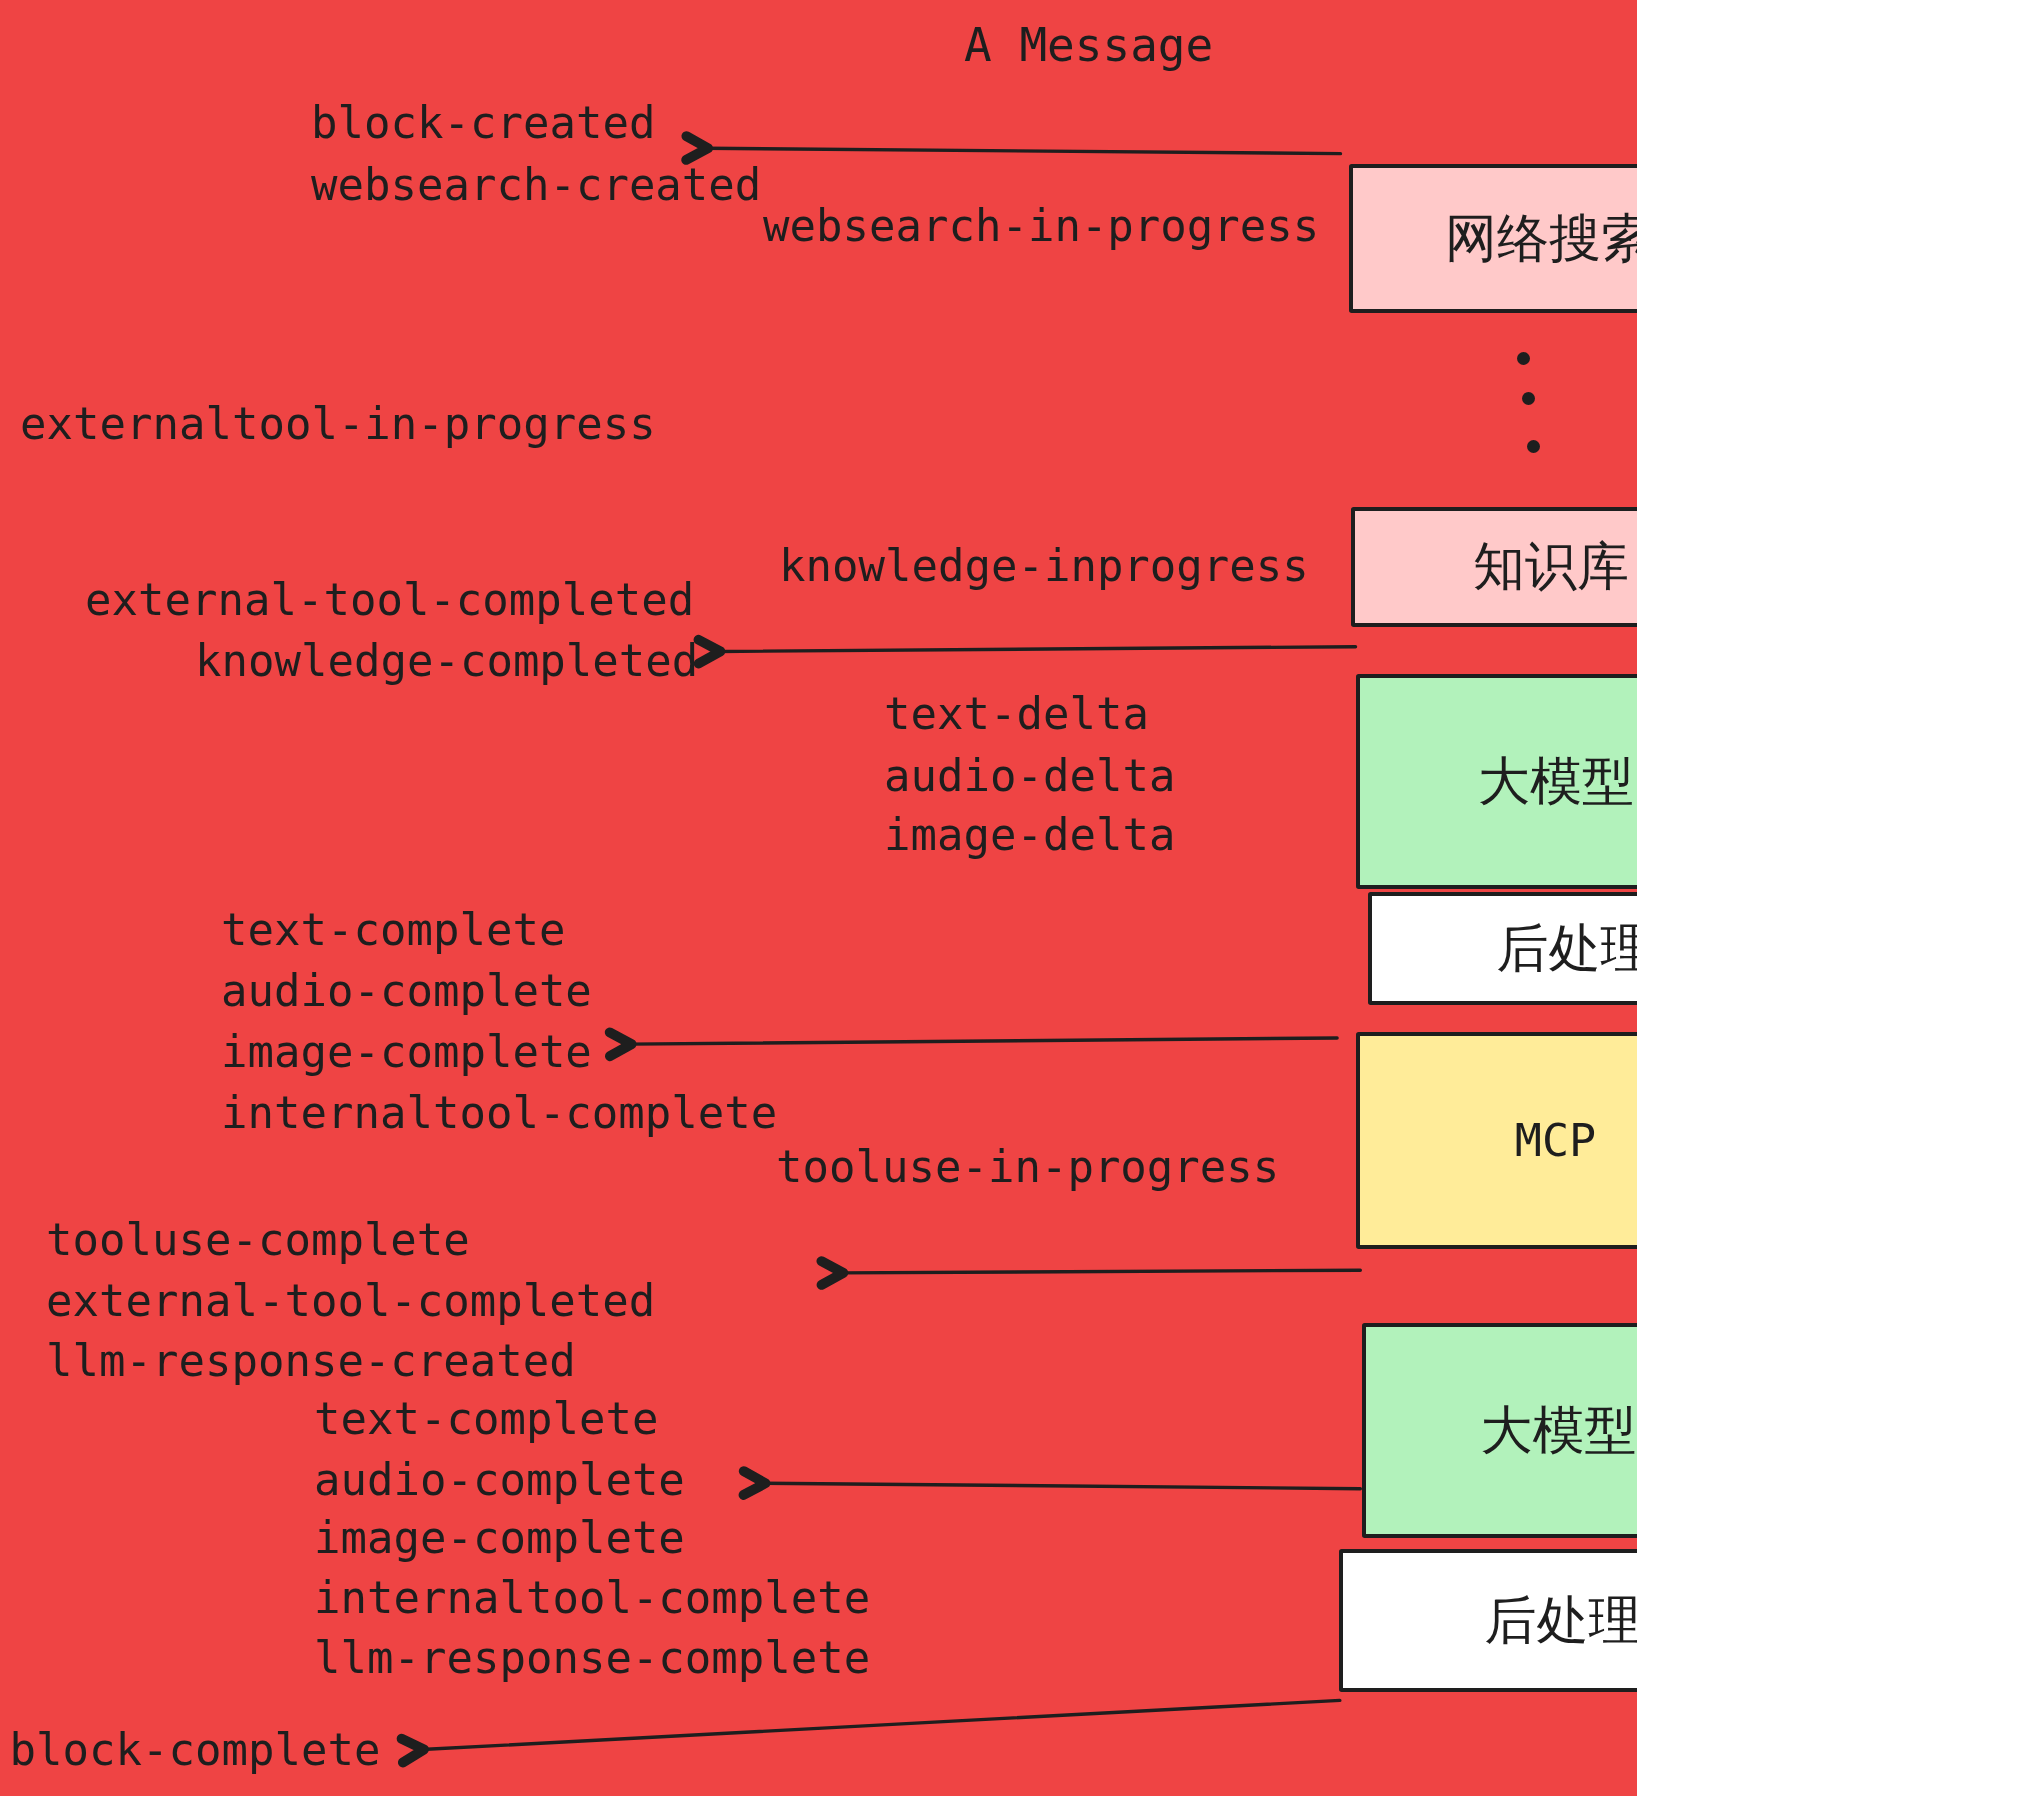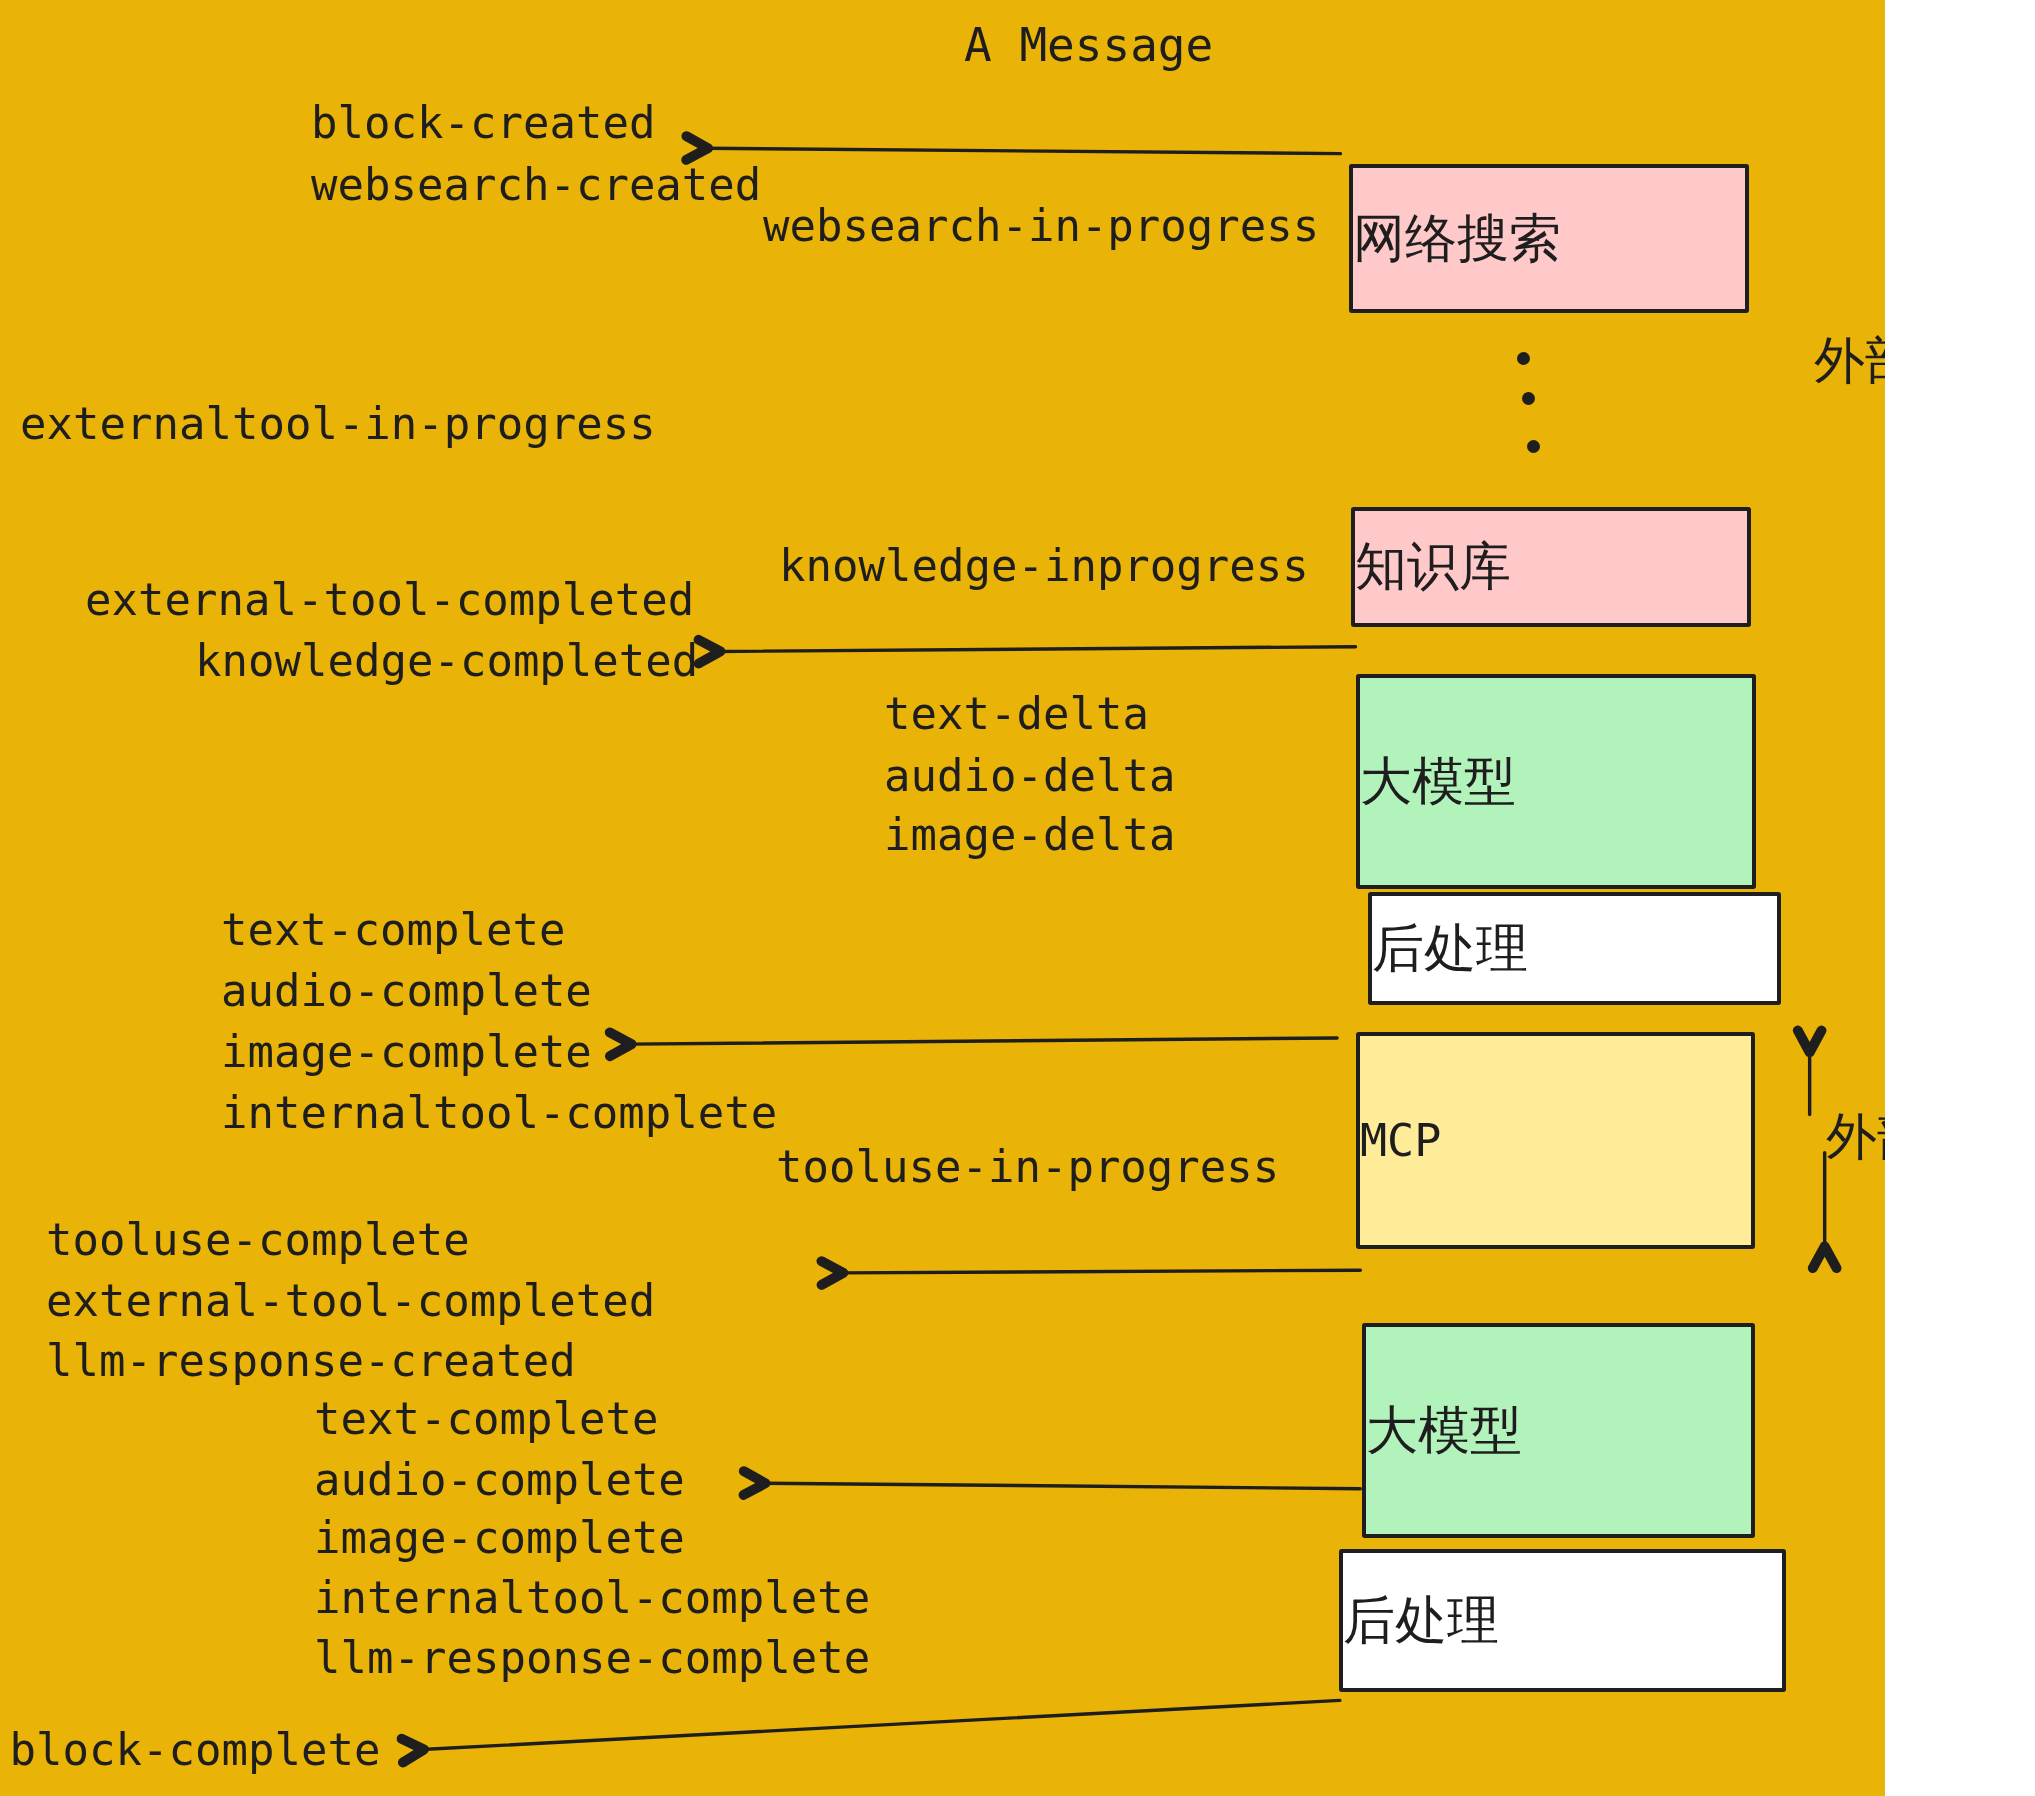--- a/index.html
+++ b/index.html
@@ -1,39 +1,39 @@
 <!DOCTYPE html>
 <html style="font-size:11px"><head>
 <meta charset="utf-8">
 <style>
   html,body{margin:0;padding:0;background:#ffffff;}
   #canvas{
     position:relative;
-    width:1885px;
+    width:1637px;
     height:1796px;
-    background:#eab308;
+    background:#ef4444;
     overflow:hidden;
     font-family:"DejaVu Sans Mono", monospace;
     color:#1e1e1e;
   }
   .t{
     position:absolute;
     white-space:nowrap;
     line-height:1;
     letter-spacing:0;
   }
   .title{font-size:46px;}
   .ev{font-size:44px;text-align:center;}
   .box{
     position:absolute;
     border:4.8px solid #1e1e1e;
     border-radius:2.7px;
     display:flex;
     align-items:center;
-    justify-content:flex-start;
+    justify-content:center;
     box-sizing:border-box;
   }
   .box .lbl{
     font-family:"Liberation Sans", sans-serif;
     font-size:52px;
     color:#1e1e1e;
   }
   .box .lbl.mono{
     font-family:"DejaVu Sans Mono", monospace;
     font-size:45px;

